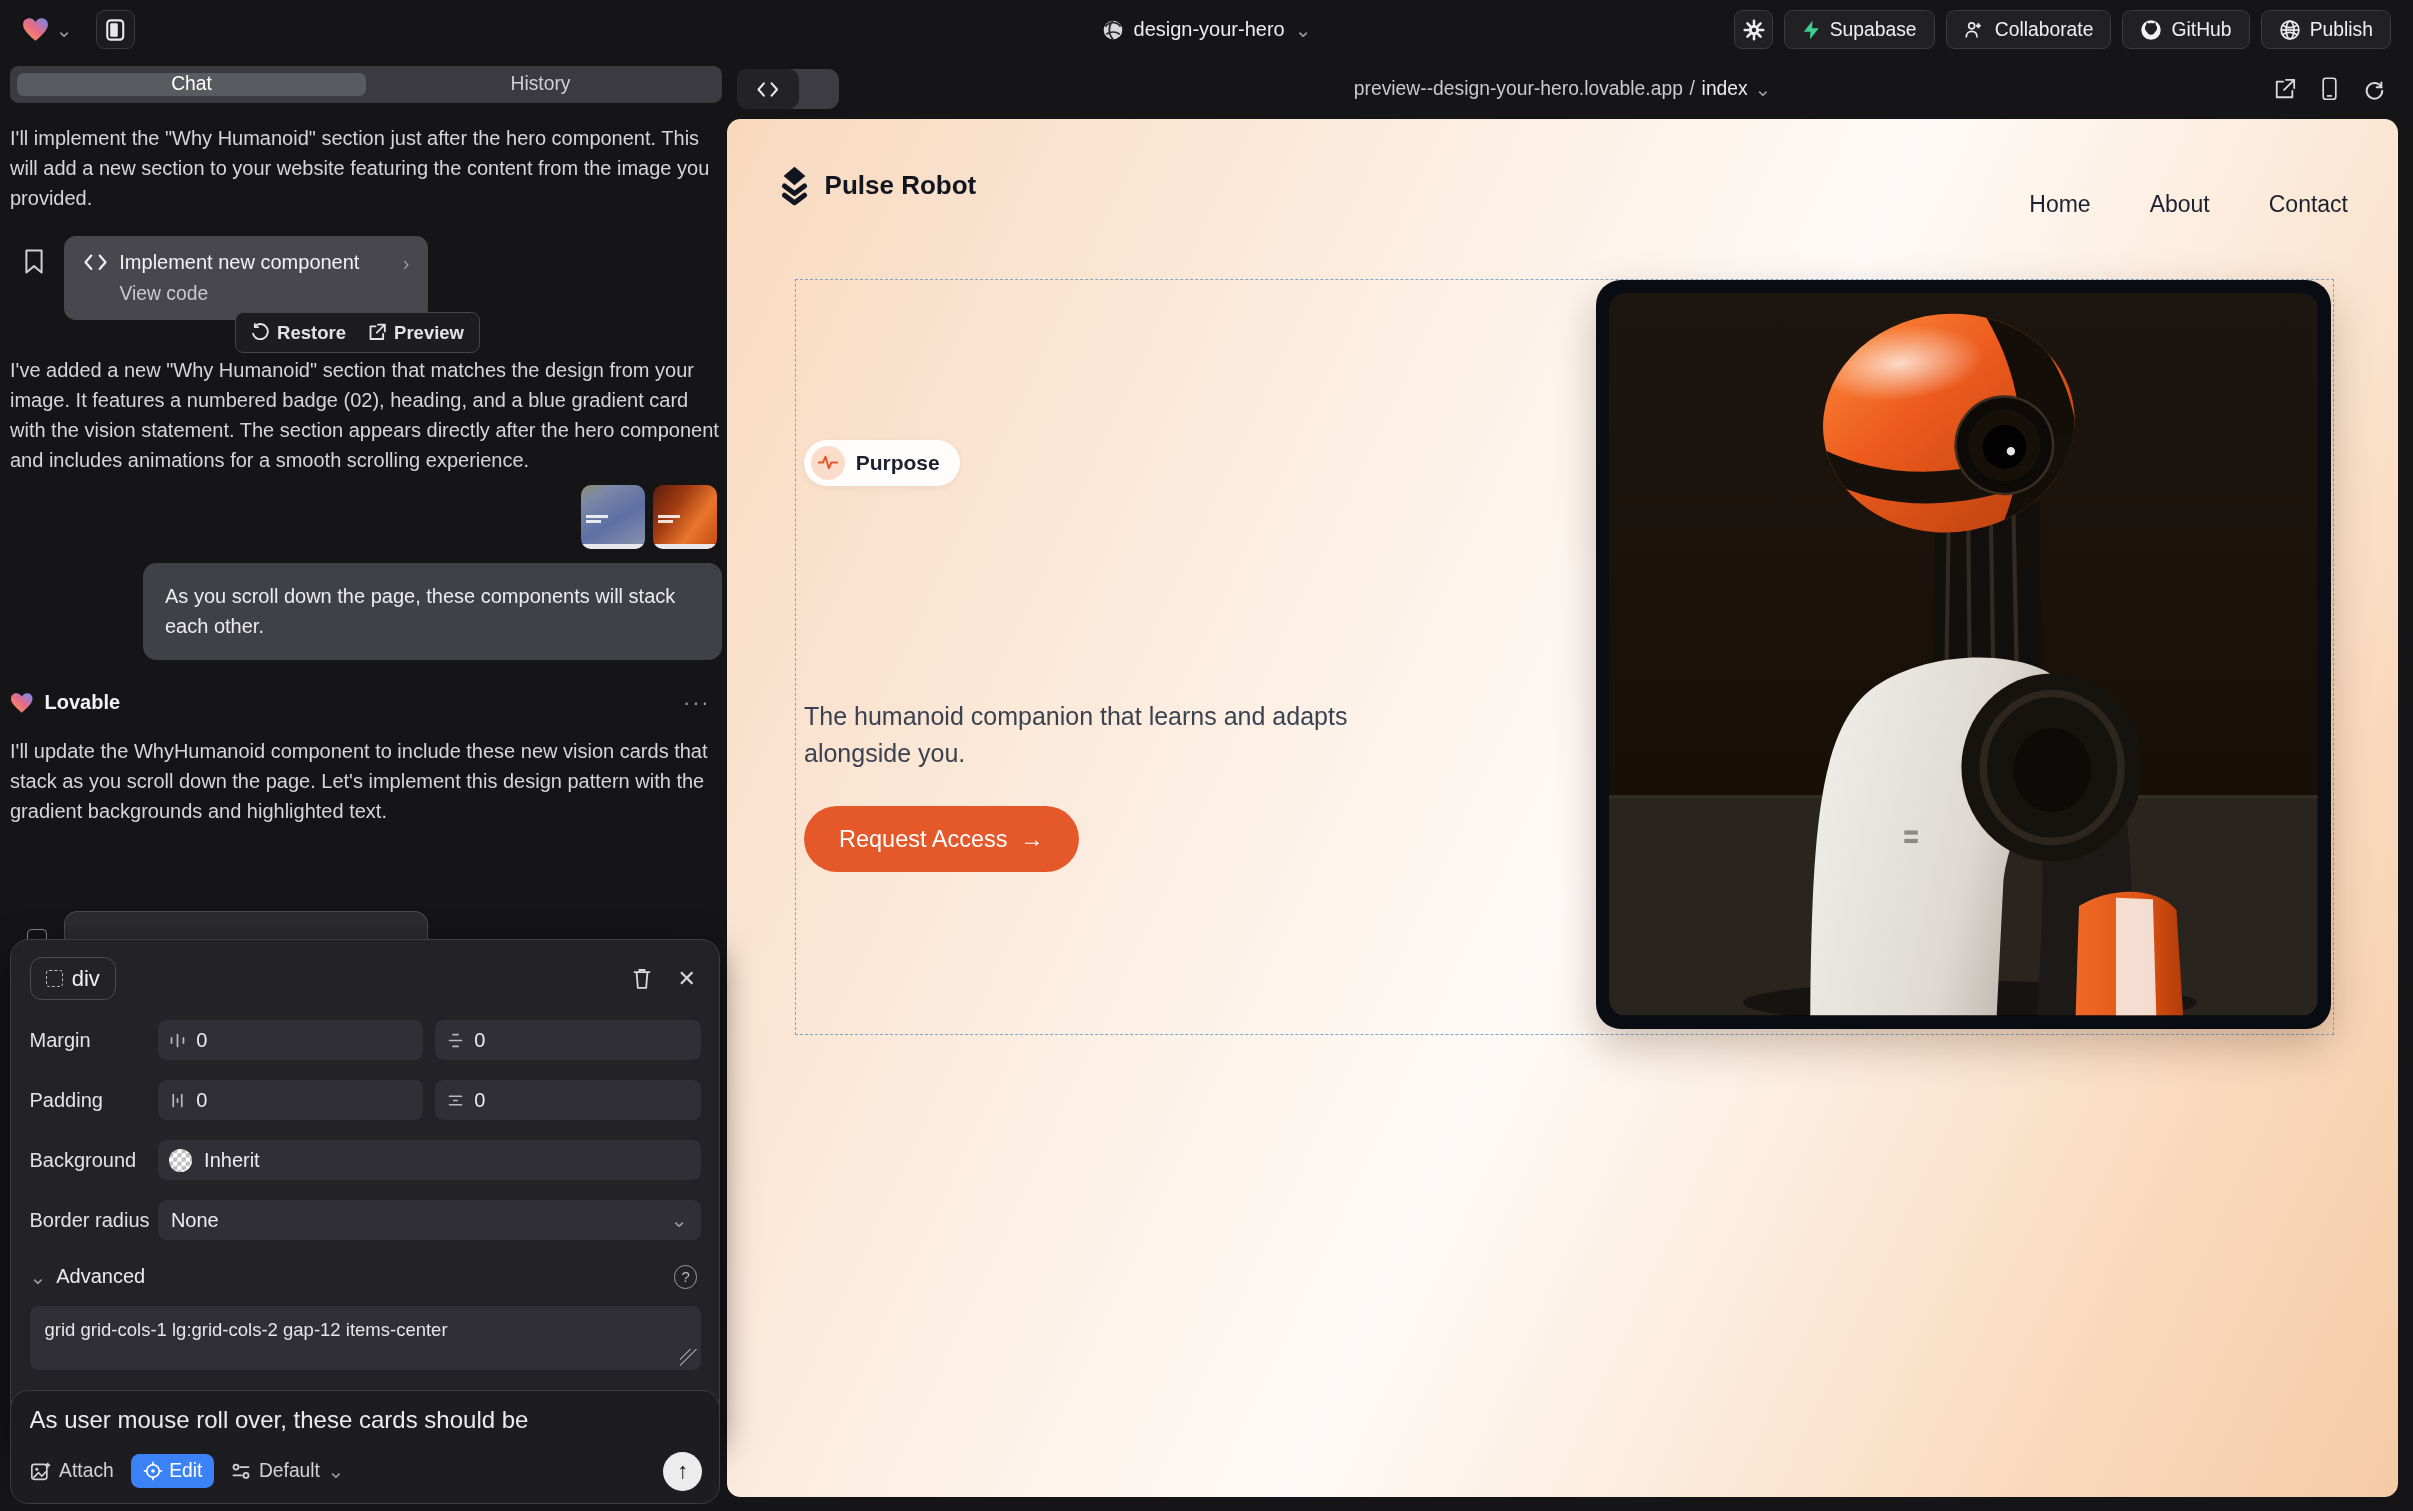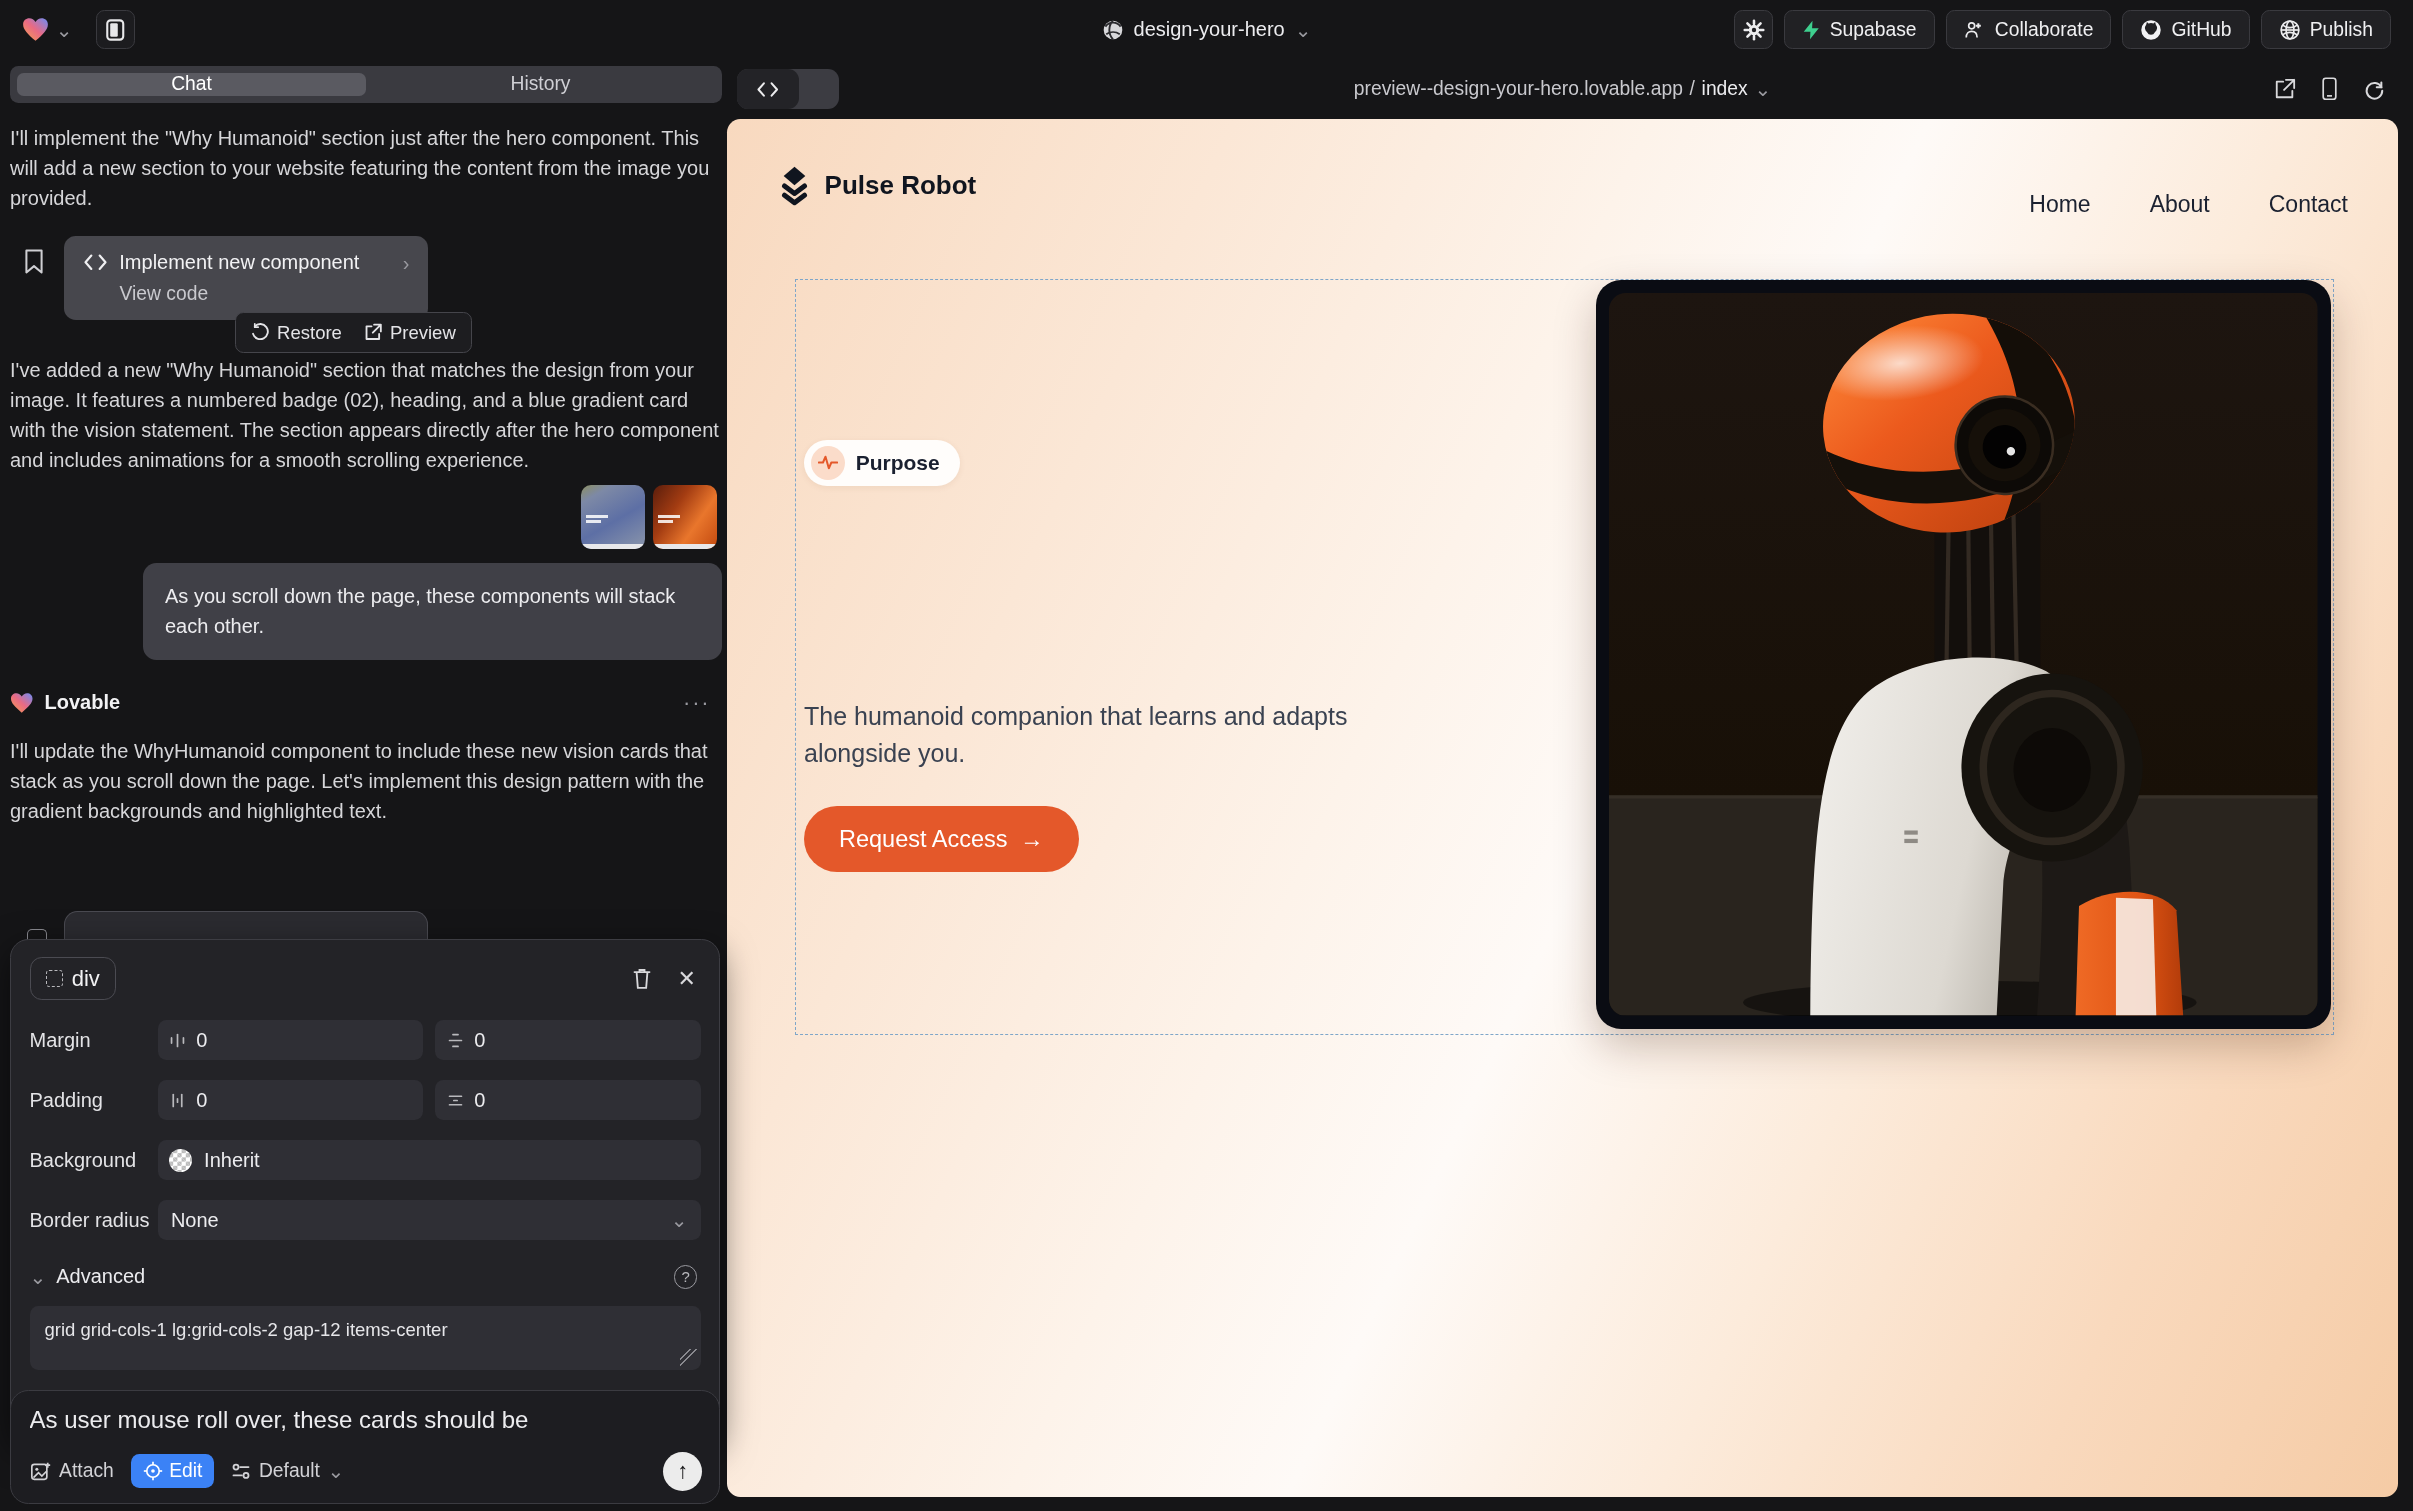--- a/index.html
+++ b/index.html
@@ -23,21 +23,21 @@
   .tabs { display:flex; background:#3a3a40; border-radius:8.4px; padding:7px; height:37px; margin-top:6.7px; }
   .tab { flex:1; display:flex; align-items:center; justify-content:center; font-size:19.3px; color:#cfcfd4; border-radius:6.7px; }
   .tab.active { background:#5a5a61; color:#ffffff; }
   .msg { margin-top:20px; font-size:20px; line-height:30px; color:#d6d6d9; }
   .card-row { position:relative; margin-top:23.5px; height:99px; }
   .bookmark { position:absolute; left:13.4px; top:11.8px; }
   .comp-card { position:absolute; left:54px; width:364px; background:#47474d; border-radius:11.8px; padding:15px 18.5px; }
   .comp-title-row { display:flex; align-items:center; gap:11.8px; }
   .comp-title { font-size:20px; color:#f2f2f4; flex:1; }
   .comp-sub { margin-left:37px; margin-top:8.4px; font-size:19.3px; color:#c9c9ce; }
-  .hover-bar { position:absolute; left:225px; top:76px; display:flex; align-items:center; gap:22px; background:#1d1d20; border:0.8px solid #45454b; border-radius:8.4px; padding:8.4px 15px; z-index:3; }
+  .hover-bar { position:absolute; left:225px; top:76px; display:flex; align-items:center; gap:22px; background:#1d1d20; border:0.8px solid #45454b; border-radius:8.4px; padding:8.4px 15px; z-index:3;font-weight:bold; }
   .hover-item { display:flex; align-items:center; gap:7.6px; font-size:18.5px; color:#e4e4e7; }
   .fromyou { margin-top:34px; text-align:right; font-size:18.5px; color:#b9b9be; padding-right:6.7px; }
   .thumb-row { display:flex; justify-content:flex-end; gap:8.4px; margin-top:10px; padding-right:5px; }
   .thumb { position:relative; width:64px; height:64px; border-radius:10px; overflow:hidden; }
   .thumb.blue { background:linear-gradient(150deg,#8c8f62 0%,#7d89a6 18%,#5d6fa5 55%,#8b96ab 100%); }
   .thumb.orange { background:linear-gradient(125deg,#5a1d0c 0%,#a33c12 35%,#e9762c 65%,#c2490f 100%); }
   .thumb::after { content:""; position:absolute; left:0; right:0; bottom:0; height:5px; background:#e8e8ea; }
   .thumb .mini-text { position:absolute; left:5px; top:30px; width:22px; }
   .thumb .mini-text i { display:block; height:2.5px; background:rgba(255,255,255,.85); margin-bottom:2.5px; }
   .thumb .mini-text i:last-child { width:70%; }

